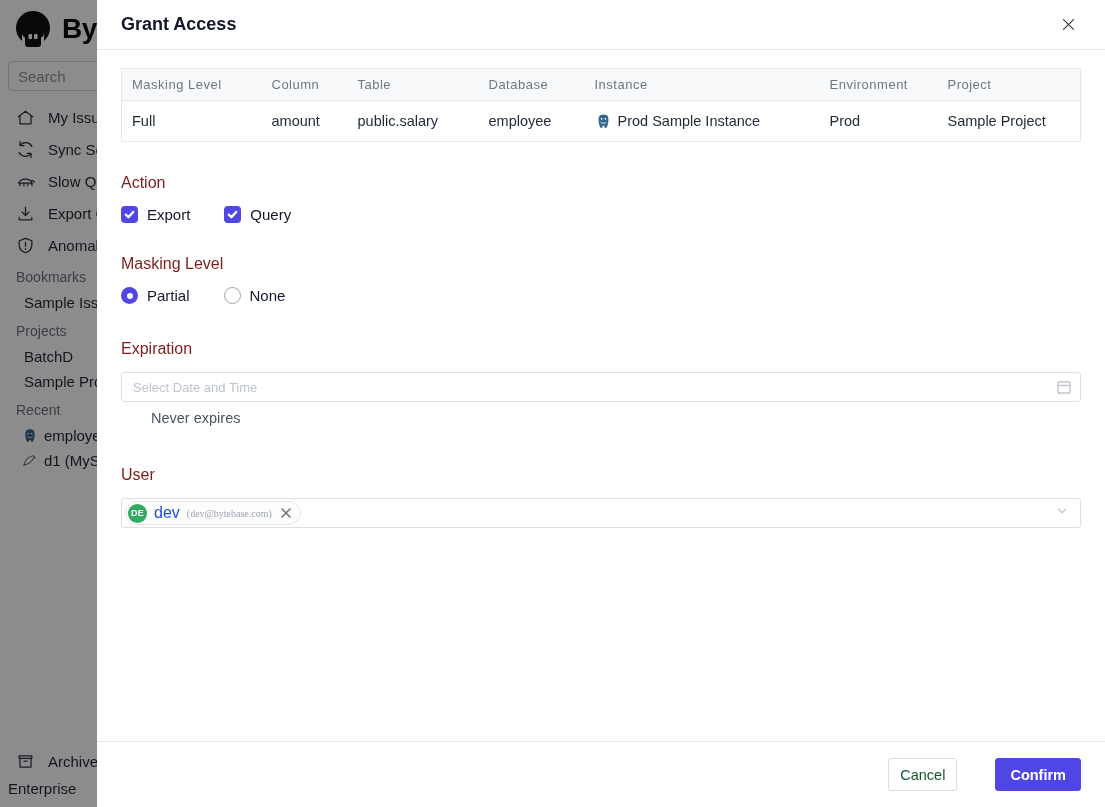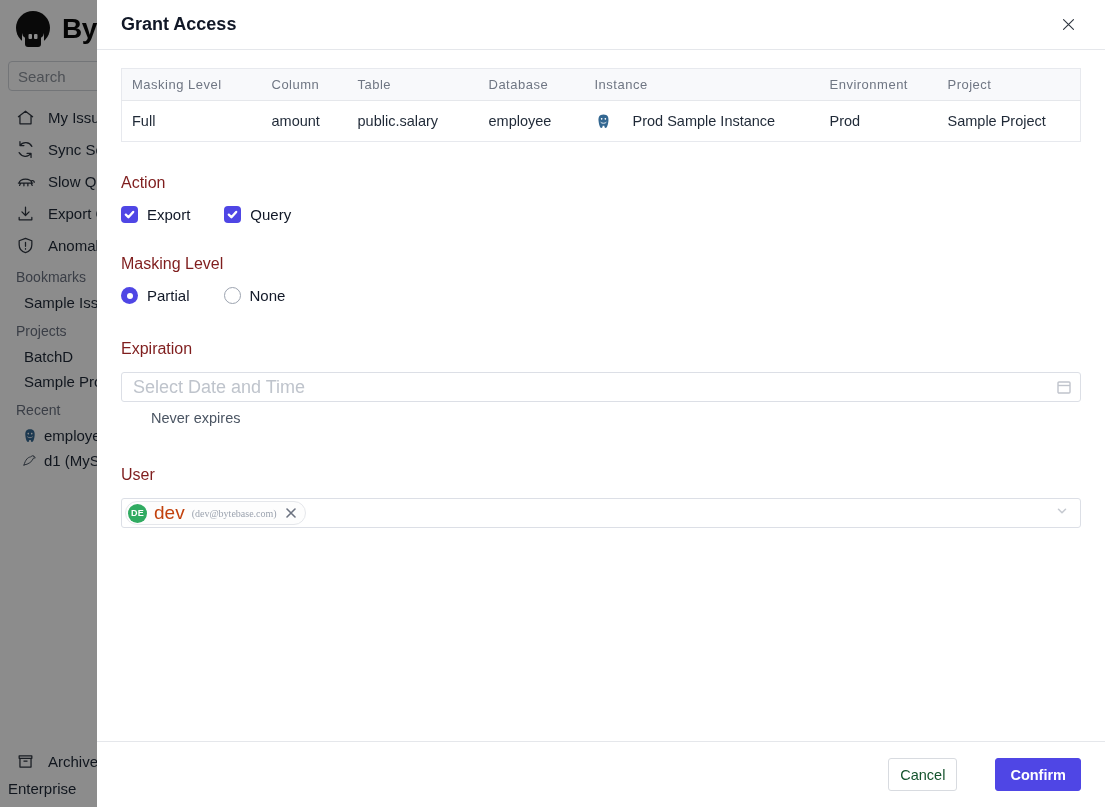--- a/index.html
+++ b/index.html
@@ -44,21 +44,21 @@
 
   .modal-body { flex:1 1 auto; padding:18px 24px 0 24px; overflow:hidden; }
 
   table.grant-table { width:100%; border-collapse:collapse; table-layout:fixed; border:1px solid #e7e9ee; }
   .grant-table th {
     background:#f8f9fb; font-weight:500; font-size:13px; color:#6f7683;
     letter-spacing:0.5px; text-align:left; padding:0 10px; height:32px;
     border-bottom:1px solid #e5e7eb; white-space:nowrap; overflow:hidden;
   }
   .grant-table td { font-size:14.5px; color:#1f2937; padding:0 10px; height:41px; white-space:nowrap; overflow:hidden; }
-  .instance-cell { display:flex; align-items:center; gap:21px; }
+  .instance-cell { display:flex; align-items:center; gap:6px; }
   .instance-cell svg { width:17px; height:17px; flex:0 0 17px; }
 
   .section-action { margin-top:32px; }
   .section-masking { margin-top:32px; }
   .section-expiration { margin-top:36px; }
   .section-user { margin-top:40px; }
   .section-h { font-size:16px; color:#7f1d1d; }
   .controls-row { margin-top:14px; display:flex; align-items:center; gap:34px; }
   .control { display:flex; align-items:center; gap:9px; cursor:pointer; }
   .control-label { font-size:15px; font-weight:500; color:#111827; }
@@ -66,38 +66,38 @@
   .checkbox { width:17px; height:17px; border-radius:4px; background:var(--accent); display:flex; align-items:center; justify-content:center; }
   .checkbox svg { width:11px; height:11px; stroke:#fff; stroke-width:2.6; fill:none; }
 
   .radio { width:17px; height:17px; border-radius:50%; border:1px solid #9ca3af; background:#fff; position:relative; }
   .radio.selected { border:none; background:var(--accent); }
   .radio.selected::after { content:""; position:absolute; left:50%; top:50%; width:6px; height:6px; margin:-3px 0 0 -3px; border-radius:50%; background:#fff; }
 
   .date-input-wrap { position:relative; margin-top:14px; }
   .date-input-wrap input {
     width:100%; height:30px; border:1px solid #dcdfe6; border-radius:3px;
-    padding:0 32px 0 11px; font-size:18px; color:#374151; outline:none;
+    padding:0 32px 0 11px; font-size:13px; color:#374151; outline:none;
     font-family:"Liberation Sans", sans-serif;
   }
   .date-input-wrap input::placeholder { color:#bfc4cc; }
   .calendar-icon { position:absolute; right:9px; top:50%; transform:translateY(-50%); width:16px; height:16px; cursor:pointer; }
   .calendar-icon svg { width:16px; height:16px; stroke:#c0c4cc; stroke-width:1.4; fill:none; }
   .hint { margin-top:8px; font-size:14.5px; color:#4b5563;margin-left:30px; }
 
   .user-select {
     margin-top:14px; position:relative; border:1px solid #dcdfe6; border-radius:3px;
     min-height:28px; display:flex; align-items:center; padding:2px 32px 2px 3px; cursor:pointer; background:#fff;
   }
   .user-tag {
     display:flex; align-items:center; gap:7px; border:1px solid #e5e7eb; background:#fdfdfd;
     border-radius:12px; padding:1px 7px 1px 2px; height:24px;
   }
   .avatar { width:19px; height:19px; border-radius:50%; background:var(--avatar-green); color:#fff; font-size:9px; font-weight:700; display:flex; align-items:center; justify-content:center; letter-spacing:0.2px; }
-  .user-name { font-size:19px; color:#c2410c; }
+  .user-name { font-size:16px; color:#1d4ed8; }
   .user-email { font-size:10px; color:#9ca3af;font-family:Liberation Serif, serif; }
   .tag-remove { width:14px; height:14px; display:flex; align-items:center; justify-content:center; cursor:pointer; }
   .tag-remove svg { width:12px; height:12px; stroke:#6b7280; stroke-width:1.6; }
   .select-chevron { position:absolute; right:11px; top:50%; transform:translateY(-50%); }
   .select-chevron svg { width:14px; height:14px; stroke:#c6cad1; stroke-width:1.8; fill:none; }
 
   .modal-footer { flex:0 0 66px; border-top:1px solid #e5e7eb; display:flex; align-items:center; justify-content:flex-end; gap:25px; padding:0 24px; }
   .btn { height:33px; border-radius:3px; font-size:14.5px; display:flex; align-items:center; justify-content:center; cursor:pointer; font-family:"Liberation Sans", sans-serif; }
   .btn-cancel { background:#fff; border:1px solid #d8dbe0; color:#14532d; padding:0 11px; }
   .btn-confirm { background:var(--accent); border:1px solid var(--accent); color:#fff; padding:0 14px; font-weight:600;margin-left:13px; }

